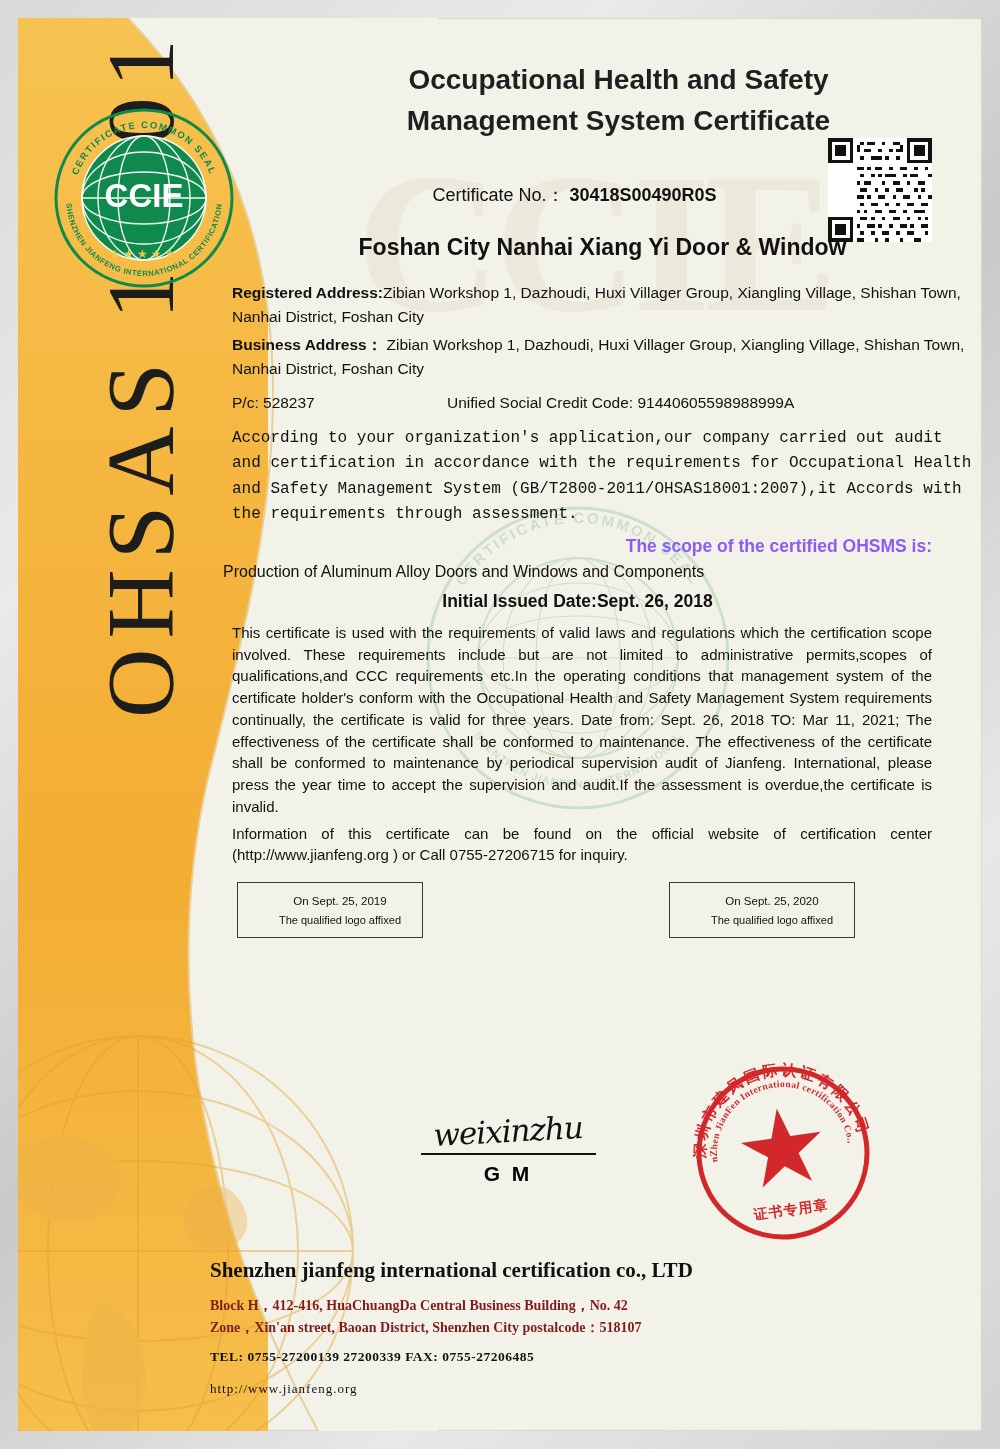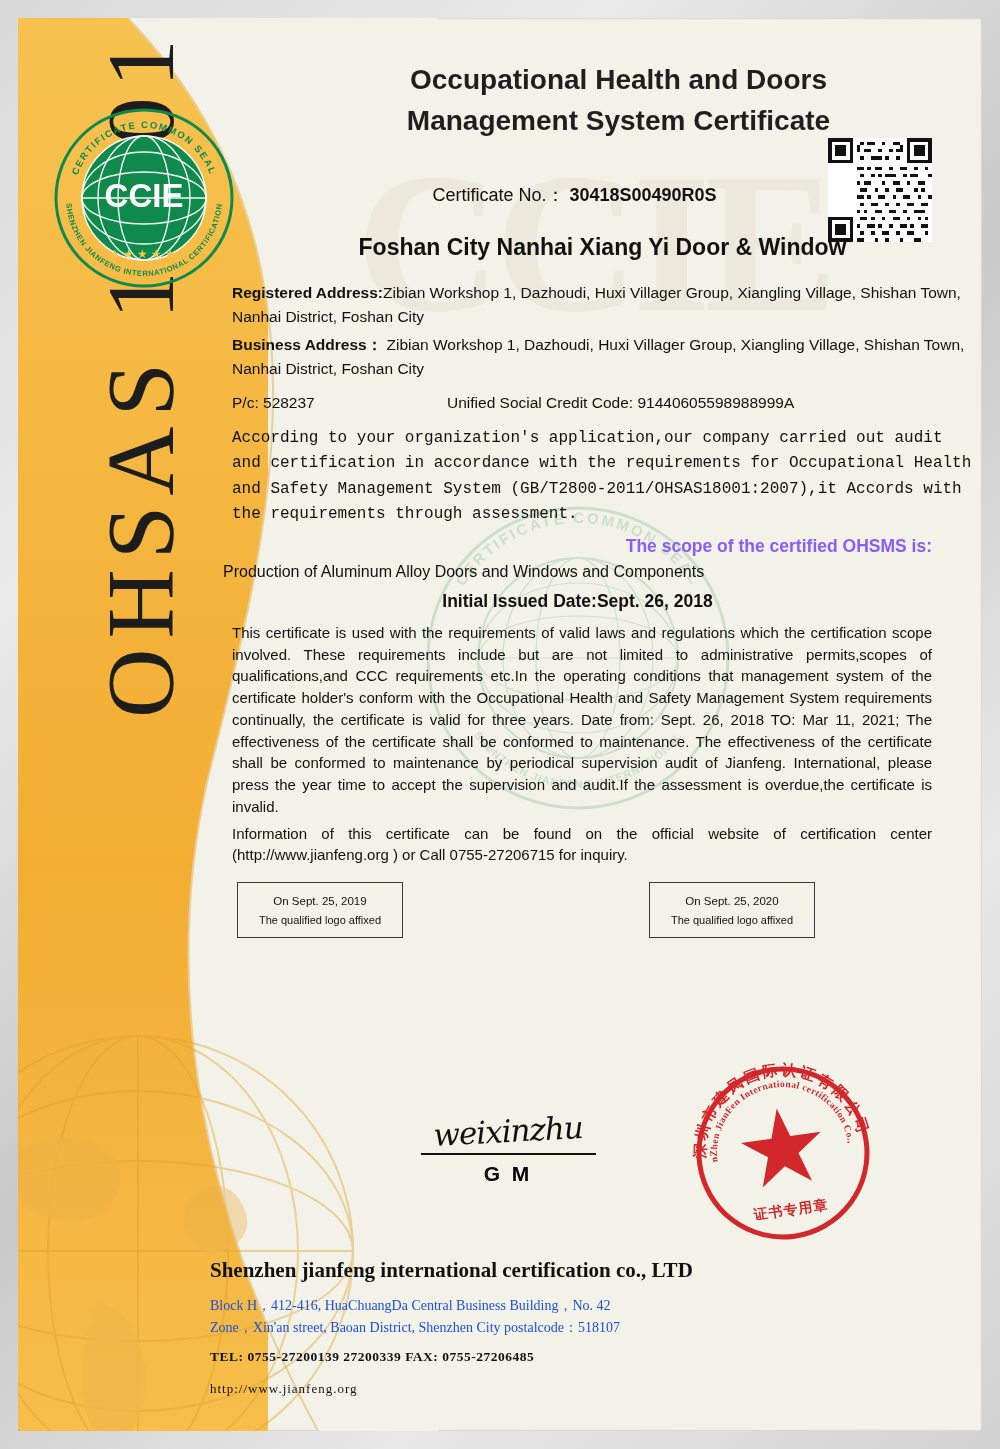--- a/index.html
+++ b/index.html
@@ -138,20 +138,21 @@
   .stampboxes{
     margin-top:16px;
     display:flex;gap:246px;
     padding-left:14px;
   }
   .sbox{
     width:164px;height:54px;
     border:1px solid #3a3a3a;
     display:flex;flex-direction:column;align-items:center;justify-content:center;
     gap:7px;
+    padding-left:20px;
   }
   .sbox .l1{font-size:11.5px;color:#111;}
   .sbox .l2{font-size:11px;color:#111;}
   
   .sig{
     position:absolute;left:390px;top:1095px;width:200px;text-align:center;
   }
   .sig .hand{
     font-family:"DejaVu Serif", serif;
     font-style:italic;
@@ -166,21 +167,21 @@
   
   .redstamp{
     position:absolute;left:665px;top:1035px;width:200px;height:200px;
   }
   
   .footer{
     position:absolute;left:192px;right:20px;top:1240px;text-align:left;
     font-family:"Liberation Serif", serif;
   }
   .footer .f1{font-size:21px;font-weight:700;color:#111;}
-  .footer .f2{margin-top:12px;font-size:14px;font-weight:400;color:#1d4ed8;line-height:1.6;}
+  .footer .f2{margin-top:12px;font-size:14px;font-weight:700;color:#7f1d1d;line-height:1.6;}
   .footer .f3{margin-top:9px;font-size:13.5px;font-weight:700;color:#111;letter-spacing:.5px;}
   .footer .f4{margin-top:16px;font-size:13px;color:#111;letter-spacing:1px;}
 </style>
 </head>
 <body>
 
 <div id="cert">
   <div class="page">
 
     <div class="orange-band"></div>
@@ -251,21 +252,21 @@
       <text font-family="Liberation Sans, sans-serif" font-size="15" font-weight="700" fill="#8cc29a" letter-spacing="2.5">
         <textPath href="#wTop" startOffset="50%" text-anchor="middle">CERTIFICATE COMMON SEAL</textPath>
       </text>
       <text font-family="Liberation Sans, sans-serif" font-size="11" font-weight="700" fill="#8cc29a" letter-spacing="1">
         <textPath href="#wBot" startOffset="50%" text-anchor="middle">SHENZHEN JIANFENG INTERNATIONAL</textPath>
       </text>
     </svg>
 
     <div class="content">
       <h1 class="title">
-        <span>Occupational Health and Doors</span><br>
+        <span>Occupational Health and Safety</span><br>
         <span>Management System Certificate</span>
       </h1>
 
       <div class="certno">
         <span>Certificate No.：</span>
         <b>30418S00490R0S</b>
       </div>
 
       <div class="company">
         <span>Foshan City Nanhai Xiang Yi Door &amp; Window</span><br>

